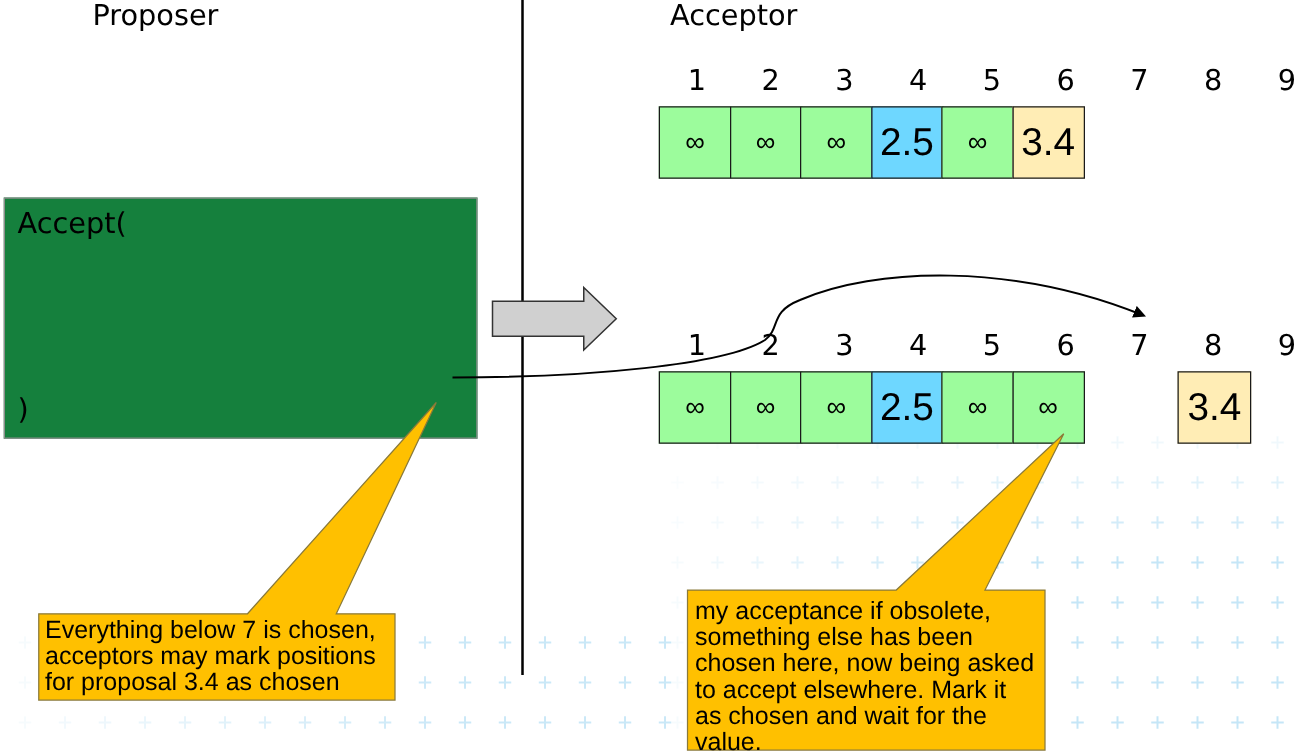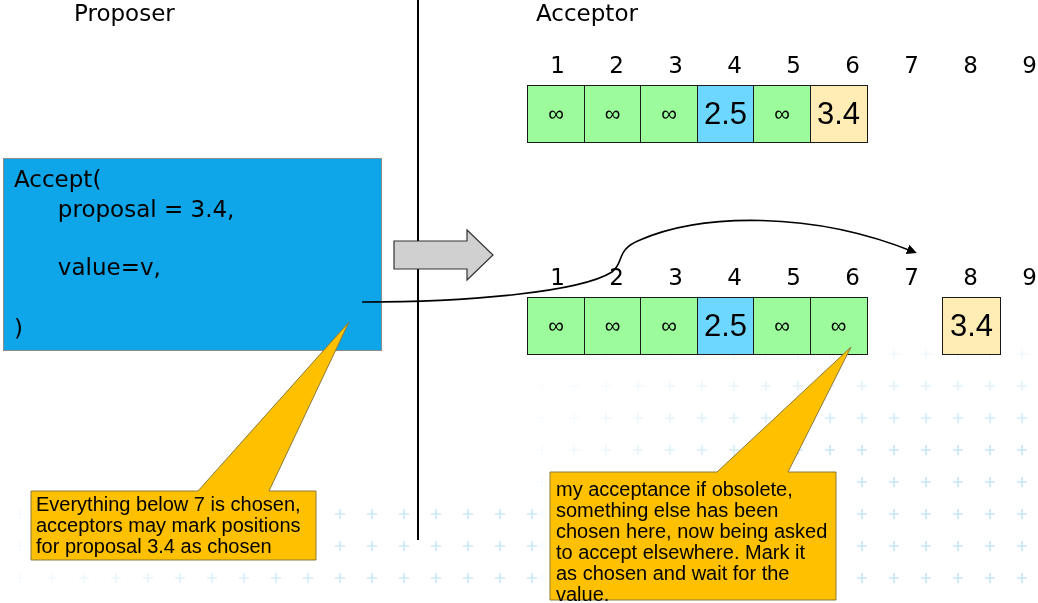--- a/index.html
+++ b/index.html
@@ -6,21 +6,21 @@
   body { width: 1038px; height: 603px; position: relative; overflow: hidden; font-family: "DejaVu Sans", sans-serif; color: #000; }
   .abs { position: absolute; }
   .heading { font-size: 23px; font-family: "DejaVu Sans", sans-serif; }
   #divider { left: 417px; top: 0; width: 2px; height: 540px; background: #000; }
   #bg-pattern { left: 0; top: 0; }
   .idx { font-size: 23px; width: 59px; text-align: center; font-family: "DejaVu Sans", sans-serif; }
   .cell { width: 58px; height: 58px; border: 1.5px solid #1a1a1a; box-sizing: border-box; display: flex; align-items: center; justify-content: center; font-family: "Liberation Sans", sans-serif; font-size: 31px; }
   .cell.inf { font-size: 22px; }
   .row { display: flex; }
   .row .cell + .cell { margin-left: -1.5px; }
-  #code-box { left: 3px; top: 158px; width: 379px; height: 193px; border: 1px solid #8c8c8c; box-sizing: border-box; background: #0ea5e9; }
+  #code-box { left: 3px; top: 158px; width: 379px; height: 193px; border: 1px solid #8c8c8c; box-sizing: border-box; background: #15803d; }
   .code-line { position: absolute; font-size: 23px; line-height: 28px; white-space: pre; font-family: "DejaVu Sans", sans-serif; }
   .callout-text { font-family: "Liberation Sans", sans-serif; font-size: 20px; line-height: 21px; color: #000; }
   #overlay { left: 0; top: 0; pointer-events: none; }
 </style>
 </head>
 <body>
 
 <svg id="bg-pattern" class="abs" width="1038" height="603">
     <path d="M569,354 H579 M574,349 V359" stroke="#c5e6f7" stroke-width="1.6" opacity="0.06"></path>
     <path d="M601,354 H611 M606,349 V359" stroke="#c5e6f7" stroke-width="1.6" opacity="0.09"></path>
@@ -223,22 +223,20 @@
   <div class="cell inf" style="background: rgb(156, 252, 156);">∞</div>
   <div class="cell inf" style="background: rgb(156, 252, 156);">∞</div>
   <div class="cell inf" style="background: rgb(156, 252, 156);">∞</div>
   <div class="cell" style="background: rgb(110, 215, 255);">2.5</div>
   <div class="cell inf" style="background: rgb(156, 252, 156);">∞</div>
   <div class="cell" style="background: rgb(255, 237, 181);">3.4</div>
 </div>
 
 <div id="code-box" class="abs">
   <div class="code-line" style="left:10px; top:6px;">Accept(</div>
-  <div class="code-line" style="left:10px; top:36px;">      proposal = 3.4,</div>
-  <div class="code-line" style="left:10px; top:94px;">      value=v,</div>
   <div class="code-line" style="left:10px; top:155px;">)</div>
 </div>
 
 <svg class="abs" style="left:392px; top:228px;" width="104" height="54">
   <polygon points="2,13 75,13 75,2 101,27 75,52 75,41 2,41" fill="#d0d0d0" stroke="#333" stroke-width="1.2"></polygon>
 </svg>
 
 <div class="abs row" style="left:528px; top:264px;">
   <div class="idx">1</div>
   <div class="idx">2</div>

